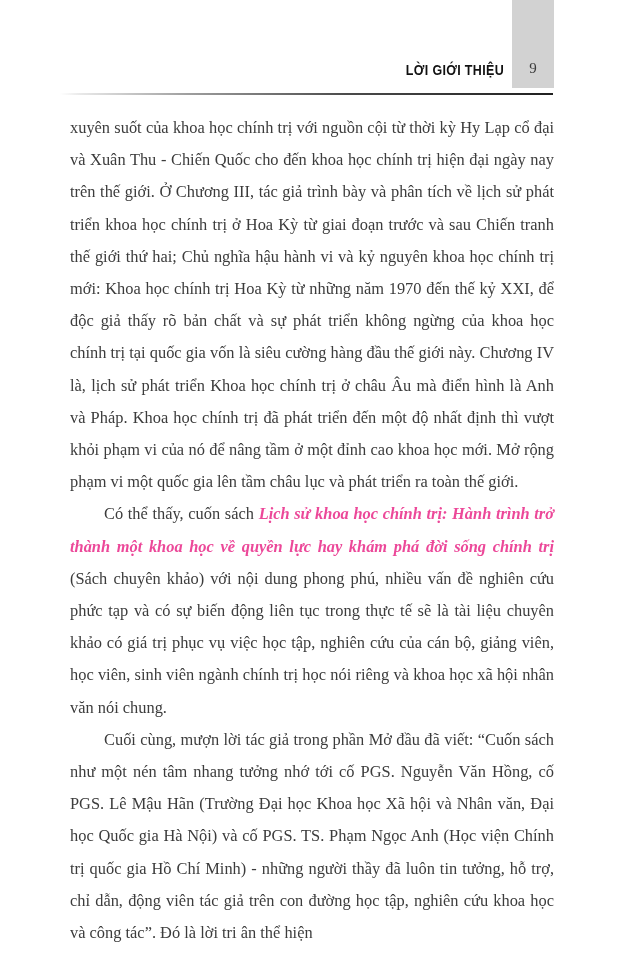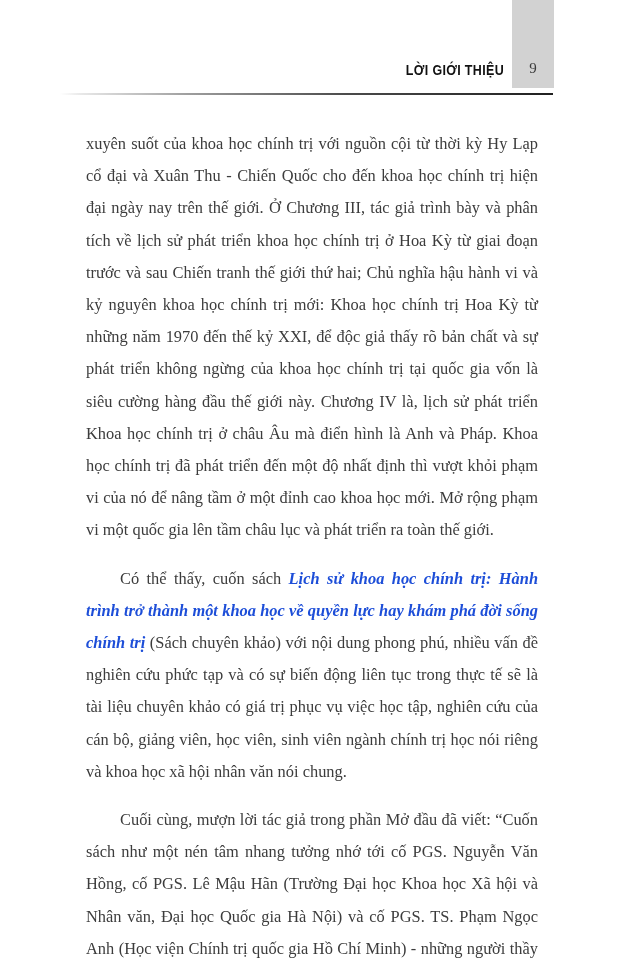--- a/index.html
+++ b/index.html
@@ -77,32 +77,32 @@
     left: 70px;
     width: 484px;
     font-size: 16.4px;
     line-height: 32.2px;
     color: #3c3c3c;
     text-align: justify;
     text-justify: inter-word;
   }
 
   .body-text p {
-    margin: 16px;
+    margin: 0;
     text-indent: 34px;
   }
 
   .body-text p.no-indent {
     text-indent: 0;
   }
 
   .title-ref {
     font-weight: 700;
     font-style: italic;
-    color: #1d4ed8;
+    color: #ec4899;
   }
 </style>
 </head>
 <body>
 
 <div class="page">
 
   <div class="page-number-box">
     <div class="page-number">9</div>
   </div>

